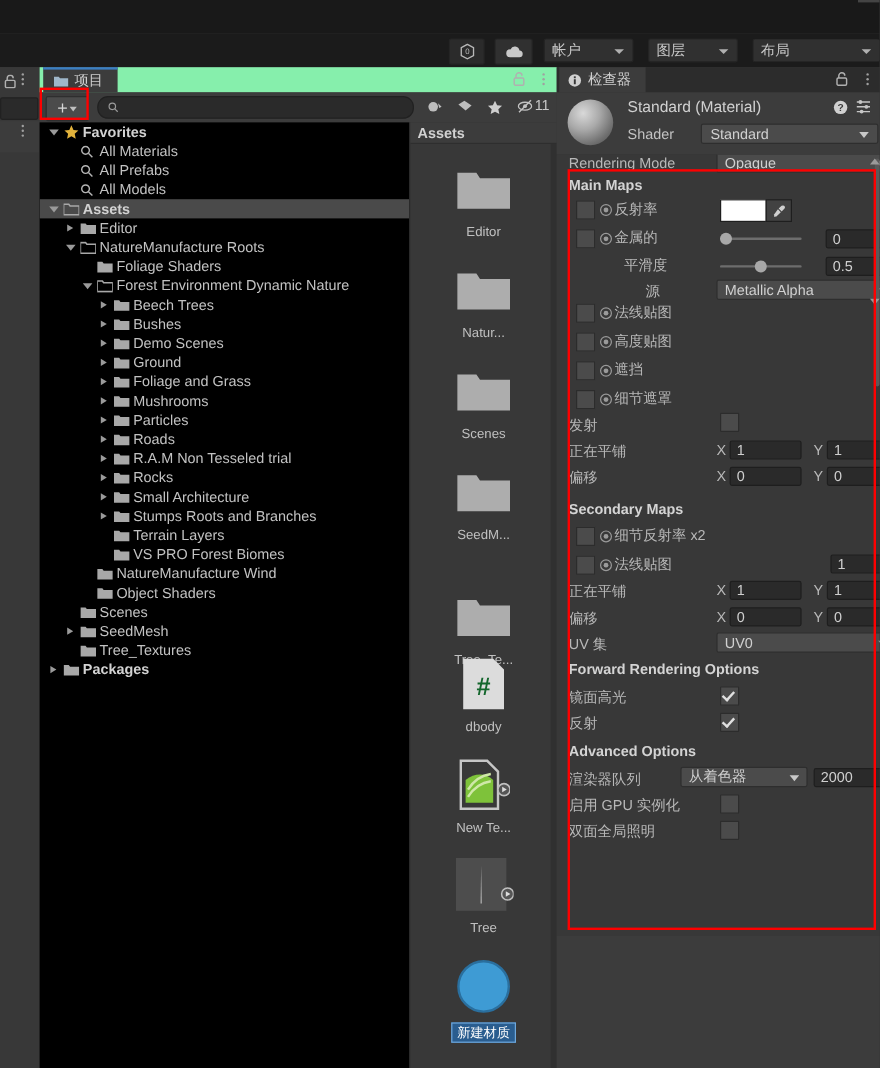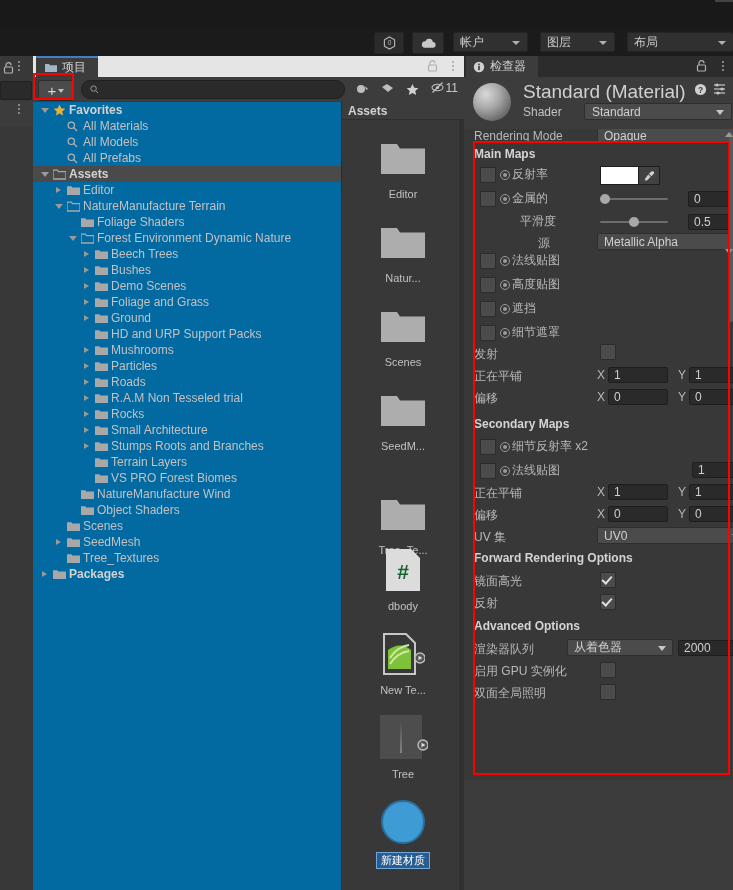--- a/index.html
+++ b/index.html
@@ -29,42 +29,42 @@
   .rail-dots{position:absolute;left:18px;top:5px;}
   .rail-field{position:absolute;left:0px;top:25px;width:30px;height:17px;background:#2a2a2a;border:1px solid #212121;border-radius:2px;}
   .rail-dots2{position:absolute;left:18px;top:48px;}
   .rail-sep{position:absolute;left:0;top:45px;width:33px;height:26px;background:#3c3c3c;}
 
   .dots{display:flex;flex-direction:column;gap:2px;align-items:center;}
   .dots i{display:block;width:2px;height:2px;background:#a0a0a0;border-radius:50%;}
 
   
   .projpanel{position:absolute;left:33px;top:56px;width:431px;height:834px;background:#383838;}
-  .tabbar{position:absolute;left:0;top:0;width:431px;height:21px;background:#e5e5e5;}
+  .tabbar{position:absolute;left:0;top:0;width:431px;height:21px;background:#86efac;}
   .tab{position:absolute;left:3px;top:0;height:21px;padding:0 12px 0 9px;background:#3c3c3c;
        border-top:2px solid #3b7fc4;display:flex;align-items:center;gap:5px;box-sizing:border-box;}
   .tab .lbl{font-size:12px;color:#cfcfcf;}
   .tab-lock{position:absolute;right:26px;top:4px;}
   .tab-dots{position:absolute;right:10px;top:5px;}
 
   .searchbar{position:absolute;left:0;top:21px;width:431px;height:25px;background:#3c3c3c;}
   .addbtn{position:absolute;left:5px;top:3px;width:34px;height:19px;background:#4b4b4b;border:1px solid #2e2e2e;
           border-radius:2px;display:flex;align-items:center;justify-content:center;gap:2px;}
   .addbtn .plus{color:#d6d6d6;font-size:15px;line-height:13px;font-weight:300;}
   .addbtn .caret{width:0;height:0;border-left:3.5px solid transparent;border-right:3.5px solid transparent;border-top:4px solid #c0c0c0;}
   .redbox-add{position:absolute;left:33px;top:73px;width:41px;height:27px;border:2px solid #fe0000;box-sizing:border-box;z-index:40;}
 
   .searchfield{position:absolute;left:48px;top:3px;width:264px;height:19px;background:#2a2a2a;
                border:1px solid #212121;border-radius:9px;display:flex;align-items:center;padding-left:8px;box-sizing:border-box;}
   .sf-glass{width:9px;height:9px;}
   .filtbtn{position:absolute;top:3px;height:19px;width:23px;display:flex;align-items:center;justify-content:center;}
-  .fav11{position:absolute;right:6px;top:4px;display:flex;align-items:flex-start;gap:2px;color:#c8c8c8;font-size:12px;}
+  .fav11{position:absolute;right:6px;top:4px;display:flex;align-items:center;gap:2px;color:#c8c8c8;font-size:12px;}
 
   
-  .treepane{position:absolute;left:0;top:46px;width:308px;height:788px;background:#0369a1;overflow:hidden;}
+  .treepane{position:absolute;left:0;top:46px;width:308px;height:788px;background:#000000;overflow:hidden;}
   .trow{position:relative;height:16px;line-height:16px;white-space:nowrap;font-size:12px;color:#c2c2c2;}
   .trow.hl{background:#4a4a4a;}
   .arrow{position:absolute;top:5px;width:0;height:0;border-top:3.5px solid transparent;border-bottom:3.5px solid transparent;border-left:5px solid #9a9a9a;}
   .arrow.open{top:6px;border-left:4px solid transparent;border-right:4px solid transparent;border-top:5px solid #9a9a9a;border-bottom:none;}
   .ico{position:absolute;top:2px;}
   .tlbl{position:absolute;top:0;}
   .bold{font-weight:bold;color:#d2d2d2;}
 
   .vsplit{position:absolute;left:308px;top:46px;width:1px;height:788px;background:#2b2b2b;}
 
@@ -82,21 +82,21 @@
   .insp{position:absolute;left:464px;top:56px;width:269px;height:834px;background:#383838;}
   .insp-tabbar{position:absolute;left:0;top:0;width:269px;height:21px;background:#2c2c2c;}
   .insp-tab{position:absolute;left:2px;top:0;height:21px;padding:0 12px 0 7px;background:#3c3c3c;
             display:flex;align-items:center;gap:5px;box-sizing:border-box;color:#cfcfcf;font-size:12px;}
   .insp-lock{position:absolute;right:26px;top:4px;}
   .insp-dots{position:absolute;right:9px;top:5px;}
 
   .matHdr{position:absolute;left:0;top:21px;width:269px;height:52px;background:#3c3c3c;border-bottom:1px solid #2b2b2b;}
   .matSphere{position:absolute;left:9px;top:6px;width:38px;height:38px;border-radius:50%;
       background:radial-gradient(circle at 34% 30%, #d9d9d9 0%, #a9a9a9 38%, #6f6f6f 72%, #4a4a4a 100%);}
-  .matName{position:absolute;left:59px;top:4px;font-size:19px;color:#d0d0d0;}
+  .matName{position:absolute;left:59px;top:4px;font-size:13px;color:#d0d0d0;}
   .helpIco{position:absolute;right:26px;top:6px;}
   .prefIco{position:absolute;right:7px;top:5px;}
   .shaderLbl{position:absolute;left:59px;top:28px;font-size:12px;color:#c2c2c2;}
   .shaderDD{position:absolute;left:120px;top:26px;width:148px;height:17px;background:#4b4b4b;border:1px solid #2e2e2e;
       border-radius:2px;display:flex;align-items:center;padding-left:7px;box-sizing:border-box;color:#d0d0d0;font-size:12px;}
   .shaderDD .caret{position:absolute;right:7px;top:6px;width:0;height:0;border-left:4px solid transparent;border-right:4px solid transparent;border-top:5px solid #c8c8c8;}
 
   .inspbody{position:absolute;left:0;top:73px;width:269px;height:761px;background:#383838;overflow:hidden;}
   .plabel{position:absolute;font-size:12px;color:#b8b8b8;white-space:nowrap;}
   .psection{position:absolute;font-size:12px;font-weight:bold;color:#d4d4d4;white-space:nowrap;}
@@ -249,49 +249,49 @@
               <circle cx="4.3" cy="4.3" r="3.2" fill="none" stroke="#b4b4b4" stroke-width="1.2"></circle>
               <line x1="6.7" y1="6.7" x2="10" y2="10" stroke="#b4b4b4" stroke-width="1.2"></line>
             </svg></span>
           <span class="tlbl" style="left:50px">All Materials</span>
         </div>
         <div class="trow">
           <span class="ico" style="left:34px"><svg width="11" height="11" viewBox="0 0 11 11">
               <circle cx="4.3" cy="4.3" r="3.2" fill="none" stroke="#b4b4b4" stroke-width="1.2"></circle>
               <line x1="6.7" y1="6.7" x2="10" y2="10" stroke="#b4b4b4" stroke-width="1.2"></line>
             </svg></span>
-          <span class="tlbl" style="left:50px">All Models</span>
+          <span class="tlbl" style="left:50px">All Prefabs</span>
         </div>
         <div class="trow">
           <span class="ico" style="left:34px"><svg width="11" height="11" viewBox="0 0 11 11">
               <circle cx="4.3" cy="4.3" r="3.2" fill="none" stroke="#b4b4b4" stroke-width="1.2"></circle>
               <line x1="6.7" y1="6.7" x2="10" y2="10" stroke="#b4b4b4" stroke-width="1.2"></line>
             </svg></span>
-          <span class="tlbl" style="left:50px">All Prefabs</span>
+          <span class="tlbl" style="left:50px">All Models</span>
         </div>
         <div class="trow hl">
           <span class="arrow open" style="left:8px"></span>
           <span class="ico" style="left:20px"><svg width="13" height="11" viewBox="0 0 13 11">
               <path d="M0 1.2h4.3l1.1 1.4H13V10H0z" fill="none" stroke="#a8a8a8" stroke-width="1.3"></path>
             </svg></span>
           <span class="tlbl bold" style="left:36px">Assets</span>
         </div>
         <div class="trow">
           <span class="arrow" style="left:23px"></span>
           <span class="ico" style="left:34px"><svg width="13" height="11" viewBox="0 0 13 11">
               <path d="M0 1.2h4.3l1.1 1.4H13V10H0z" fill="#a8a8a8"></path>
             </svg></span>
           <span class="tlbl" style="left:50px">Editor</span>
         </div>
         <div class="trow">
           <span class="arrow open" style="left:22px"></span>
           <span class="ico" style="left:34px"><svg width="13" height="11" viewBox="0 0 13 11">
               <path d="M0 1.2h4.3l1.1 1.4H13V10H0z" fill="none" stroke="#a8a8a8" stroke-width="1.3"></path>
             </svg></span>
-          <span class="tlbl" style="left:50px">NatureManufacture Terrain</span>
+          <span class="tlbl" style="left:50px">NatureManufacture Roots</span>
         </div>
         <div class="trow">
           <span class="ico" style="left:48px"><svg width="13" height="11" viewBox="0 0 13 11">
               <path d="M0 1.2h4.3l1.1 1.4H13V10H0z" fill="#a8a8a8"></path>
             </svg></span>
           <span class="tlbl" style="left:64px">Foliage Shaders</span>
         </div>
         <div class="trow">
           <span class="arrow open" style="left:36px"></span>
           <span class="ico" style="left:48px"><svg width="13" height="11" viewBox="0 0 13 11">
@@ -318,34 +318,28 @@
           <span class="ico" style="left:62px"><svg width="13" height="11" viewBox="0 0 13 11">
               <path d="M0 1.2h4.3l1.1 1.4H13V10H0z" fill="#a8a8a8"></path>
             </svg></span>
           <span class="tlbl" style="left:78px">Demo Scenes</span>
         </div>
         <div class="trow">
           <span class="arrow" style="left:51px"></span>
           <span class="ico" style="left:62px"><svg width="13" height="11" viewBox="0 0 13 11">
               <path d="M0 1.2h4.3l1.1 1.4H13V10H0z" fill="#a8a8a8"></path>
             </svg></span>
+          <span class="tlbl" style="left:78px">Ground</span>
+        </div>
+        <div class="trow">
+          <span class="arrow" style="left:51px"></span>
+          <span class="ico" style="left:62px"><svg width="13" height="11" viewBox="0 0 13 11">
+              <path d="M0 1.2h4.3l1.1 1.4H13V10H0z" fill="#a8a8a8"></path>
+            </svg></span>
           <span class="tlbl" style="left:78px">Foliage and Grass</span>
-        </div>
-        <div class="trow">
-          <span class="arrow" style="left:51px"></span>
-          <span class="ico" style="left:62px"><svg width="13" height="11" viewBox="0 0 13 11">
-              <path d="M0 1.2h4.3l1.1 1.4H13V10H0z" fill="#a8a8a8"></path>
-            </svg></span>
-          <span class="tlbl" style="left:78px">Ground</span>
-        </div>
-        <div class="trow">
-          <span class="ico" style="left:62px"><svg width="13" height="11" viewBox="0 0 13 11">
-              <path d="M0 1.2h4.3l1.1 1.4H13V10H0z" fill="#a8a8a8"></path>
-            </svg></span>
-          <span class="tlbl" style="left:78px">HD and URP Support Packs</span>
         </div>
         <div class="trow">
           <span class="arrow" style="left:51px"></span>
           <span class="ico" style="left:62px"><svg width="13" height="11" viewBox="0 0 13 11">
               <path d="M0 1.2h4.3l1.1 1.4H13V10H0z" fill="#a8a8a8"></path>
             </svg></span>
           <span class="tlbl" style="left:78px">Mushrooms</span>
         </div>
         <div class="trow">
           <span class="arrow" style="left:51px"></span>

